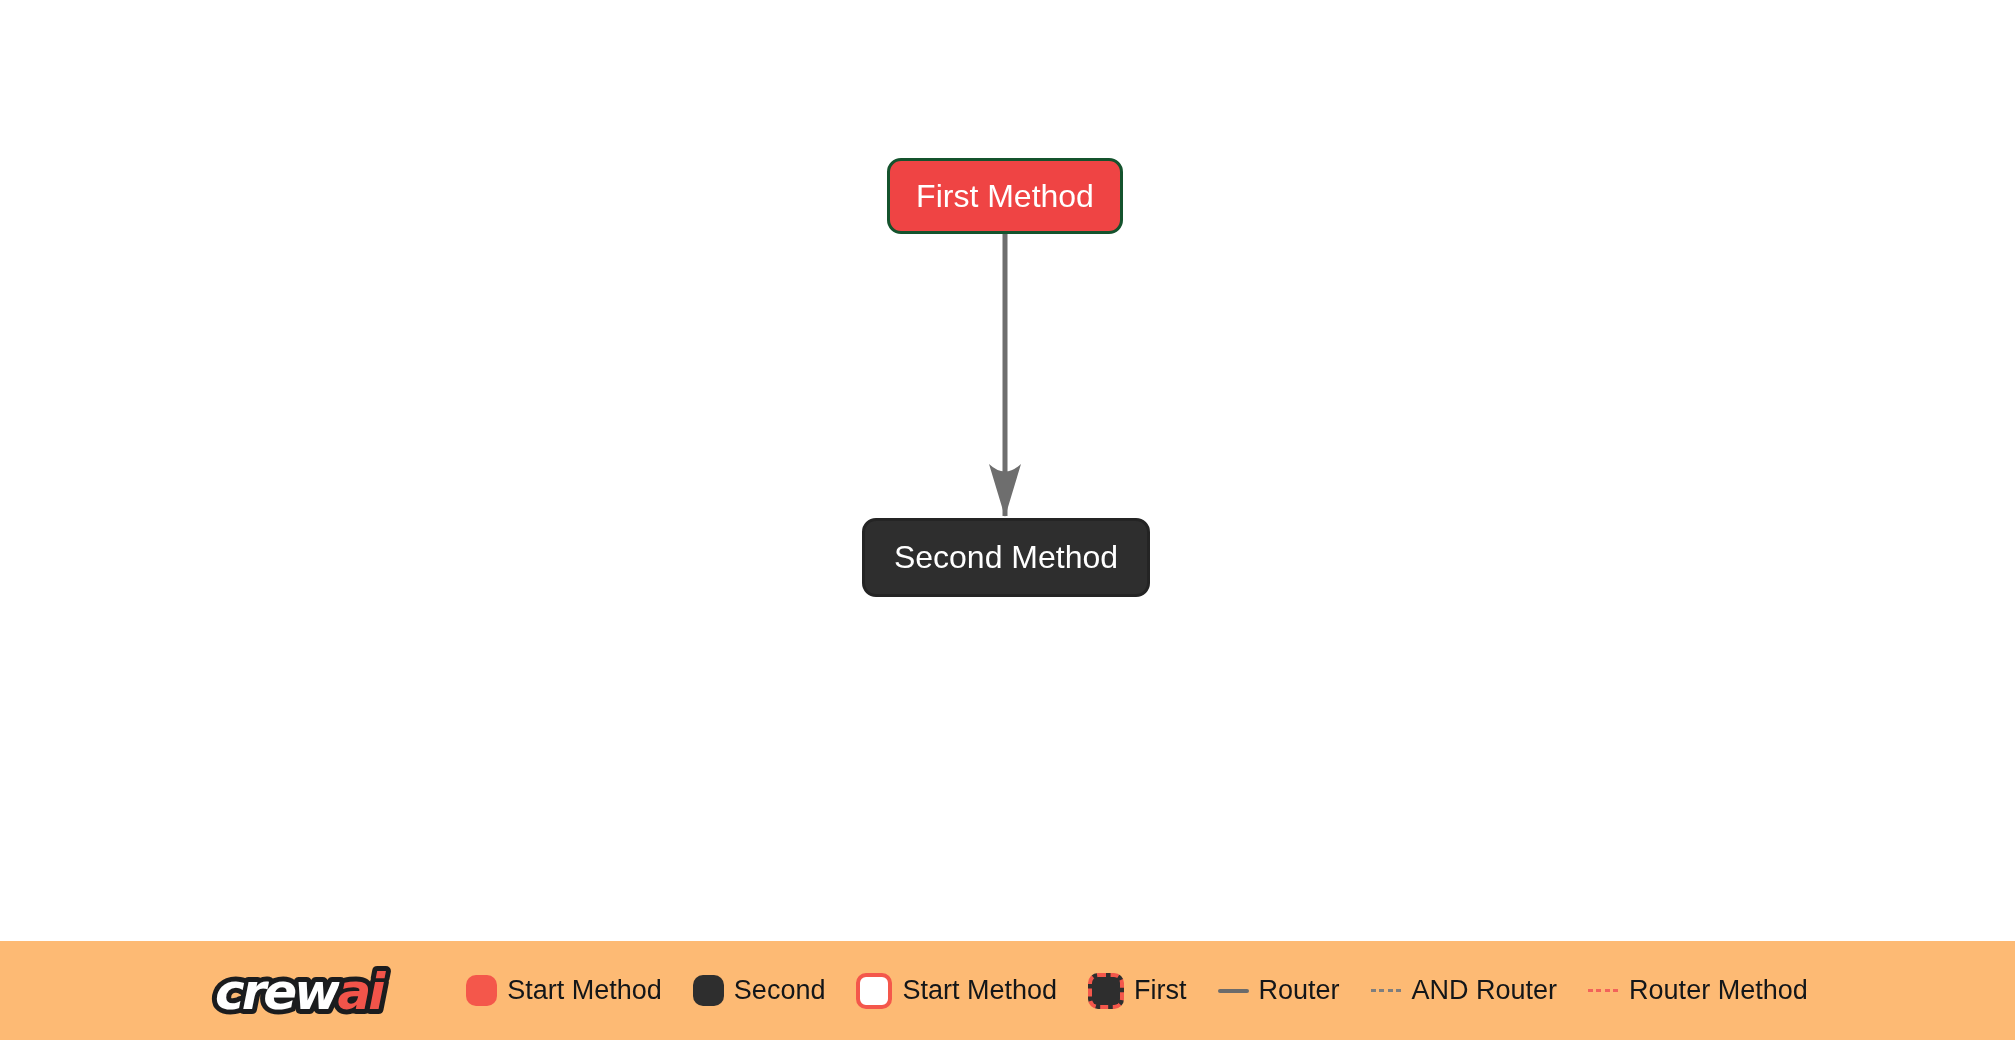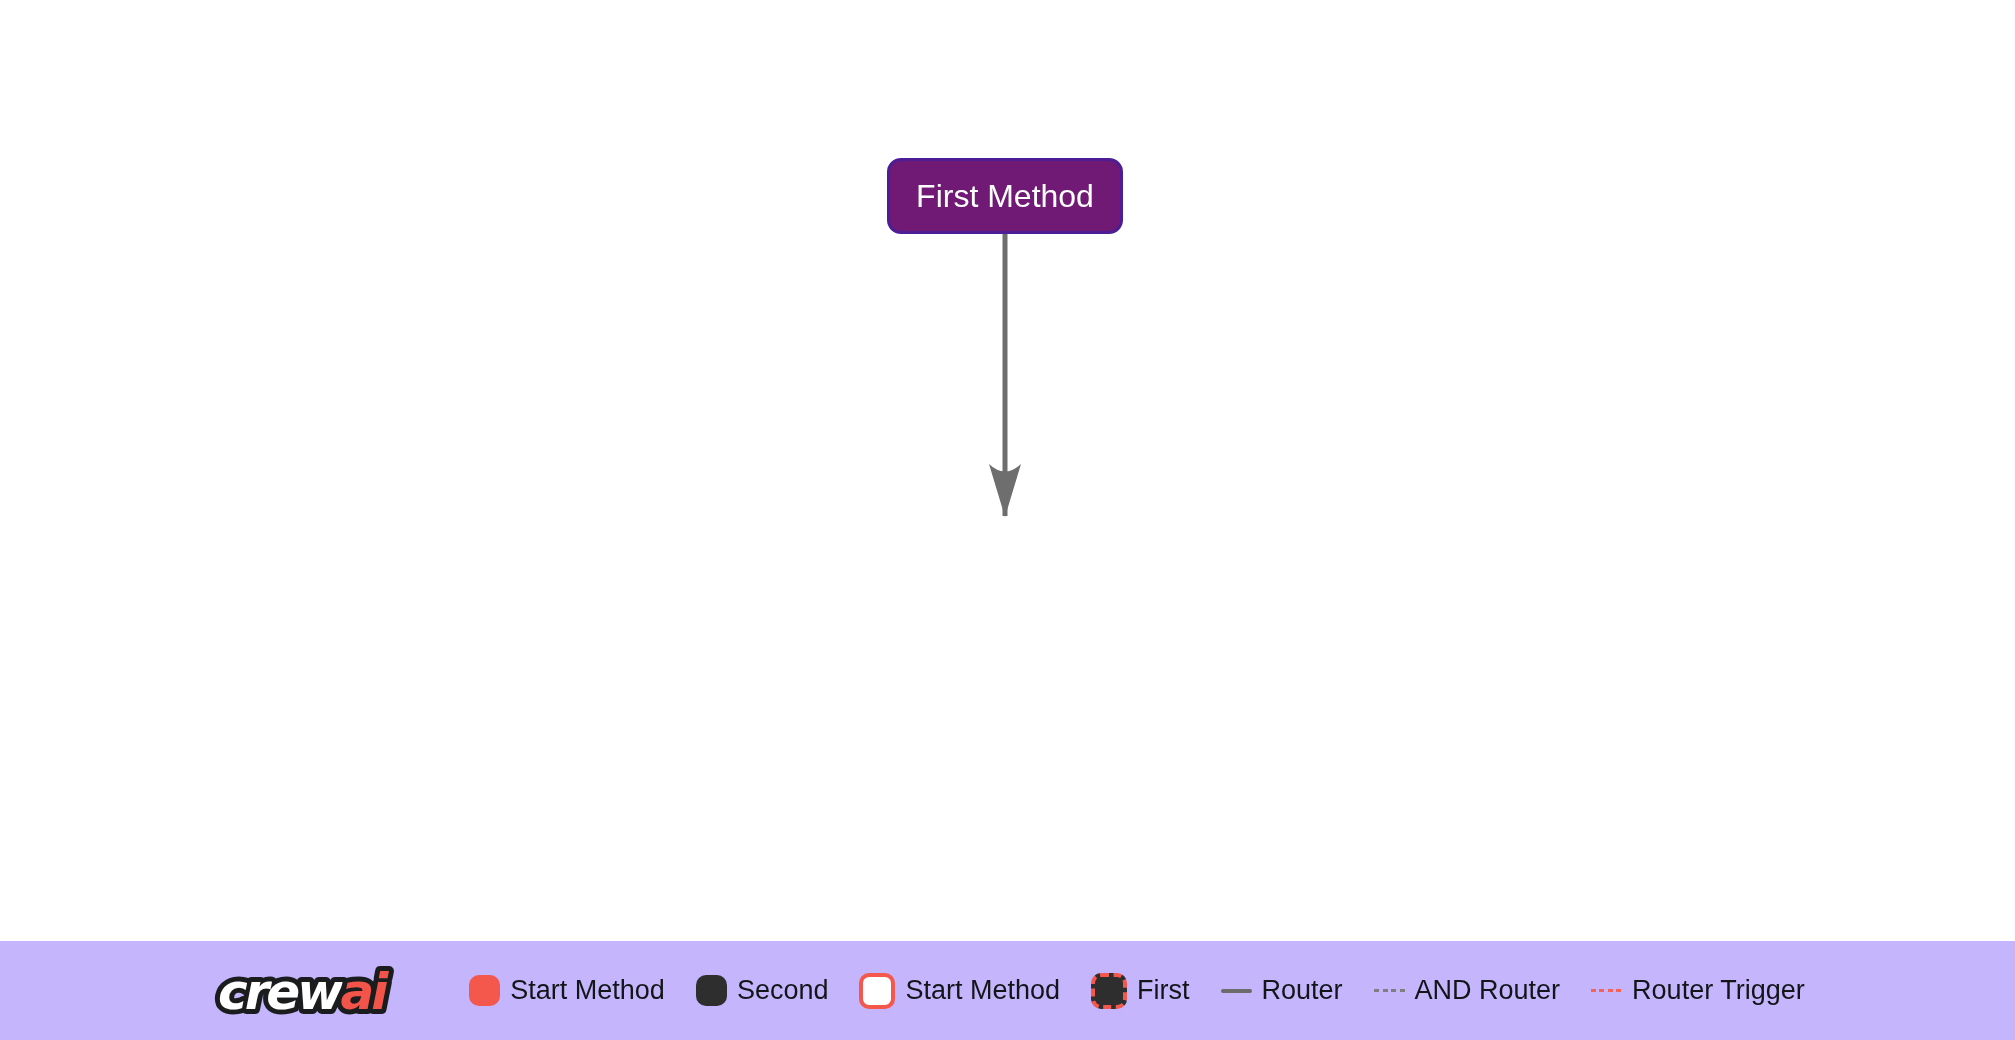--- a/index.html
+++ b/index.html
@@ -38,36 +38,36 @@
     color: #ffffff;
     font-size: 32px;
     border-radius: 14px;
     box-sizing: border-box;
     cursor: pointer;
     white-space: nowrap;
   }
   .node-start {
     left: 887px; top: 158px;
     width: 236px; height: 76px;
-    background: #701a75;
-    border: 3px solid #4c1d95;
+    background: #ef4444;
+    border: 3px solid #14532d;
   }
   .node-method {
     left: 862px; top: 518px;
     width: 288px; height: 79px;
     background: #2E2E2E;
     border: 3px solid #242424;
   }
   
   .legend {
     position: absolute;
     left: 0; bottom: 0;
     width: 2015px;
     height: 99px;
-    background: #c4b5fd;
+    background: #fdba74;
     display: flex;
     align-items: center;
     justify-content: center;
     gap: 31px;
     font-size: 27px;
     color: #131619;
     z-index: 3;
   }
   .logo-svg { display: block; margin-right: -4px; }
   .legend-item {
@@ -123,20 +123,23 @@
 
     <svg class="edges" width="2015" height="941">
       <line x1="1005" y1="234" x2="1005" y2="516" stroke="#6E6E6E" stroke-width="5"></line>
       <path d="M 1005 517 L 989 464 Q 1005 479 1021 464 Z" fill="#6E6E6E"></path>
     </svg>
 
     <div class="node node-start">
       <span>First Method</span>
     </div>
 
+    <div class="node node-method">
+      <span>Second Method</span>
+    </div>
 
   </div>
 
   <div class="legend">
 
     <svg class="logo-svg" width="232" height="76" viewBox="0 0 232 76">
       <text x="8" y="56" font-family="DejaVu Sans, sans-serif" font-size="50" font-style="italic" font-weight="bold" letter-spacing="-3" stroke="#1B1C1E" stroke-width="10" stroke-linejoin="round" paint-order="stroke"><tspan fill="#ffffff">crew</tspan><tspan fill="#F2544A">ai</tspan></text>
     </svg>
 
     <div class="legend-item">
@@ -164,18 +167,18 @@
       <span>Router</span>
     </div>
 
     <div class="legend-item">
       <span class="sw sw-line-dashed"></span>
       <span>AND Router</span>
     </div>
 
     <div class="legend-item">
       <span class="sw sw-line-dashed-red"></span>
-      <span>Router Trigger</span>
+      <span>Router Method</span>
     </div>
 
   </div>
 
 </div>
 
 </body></html>

